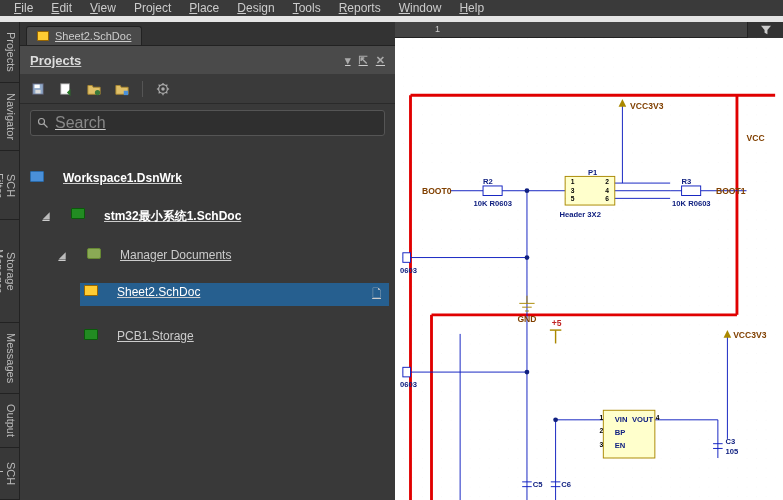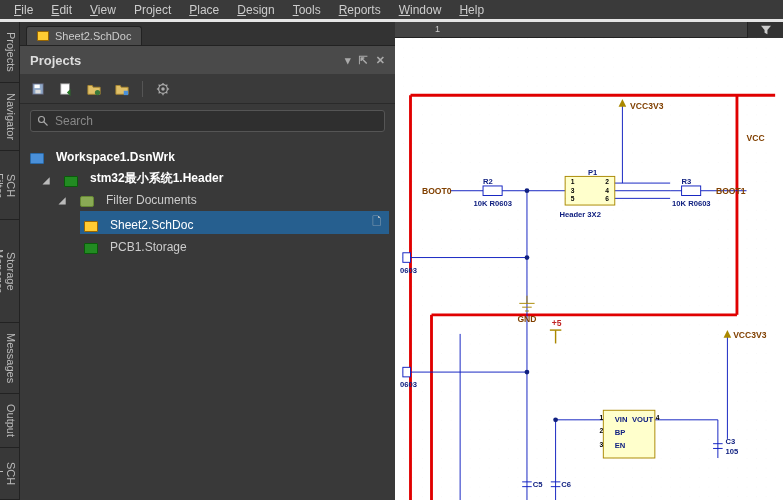--- a/index.html
+++ b/index.html
@@ -1,50 +1,50 @@
 <!DOCTYPE html>
 <html><head>
 <meta charset="utf-8">
 <style>
 * { margin: 0; padding: 0; box-sizing: border-box; font-family: "Segoe UI", Tahoma, sans-serif; }
 body { width: 783px; height: 500px; background: #3a3a3a; color: #ccc; overflow: hidden; position: relative; }
 
-.menubar { height: 22px; background: #3a3a3a; display: flex; align-items: center; padding: 0 6px; gap: 2px; font-size: 12px; border-bottom: 3px solid #e5e5e5; }
+.menubar { height: 22px; background: #3a3a3a; display: flex; align-items: center; padding: 0 6px; gap: 2px; font-size: 12px; border-bottom: 6px solid #e5e5e5; }
 .menubar span { padding: 2px 8px; cursor: pointer; }
 .menubar span u { text-decoration: underline; }
 
 .main { display: flex; height: calc(100% - 22px); }
 
 .vtabs { width: 20px; background: #3c3c3c; border-right: 1px solid #222; display: flex; flex-direction: column; }
 .vtab { writing-mode: vertical-rl; padding: 10px 2px; font-size: 11px; color: #bbb; border-bottom: 1px solid #222; cursor: pointer; text-align: center; background: #383838; }
 
-.left { width: 375px; display: flex; flex-direction: column; background: #393939; }
+.left { width: 375px; display: flex; flex-direction: column; background: #393939; text-decoration: underline; }
 
 .tabstrip { height: 24px; background: #333; display: flex; align-items: flex-end; padding: 0 6px; border-bottom: 1px solid #222; }
 .doctab { background: #4a4a4a; border: 1px solid #222; border-bottom: none; padding: 3px 10px; font-size: 11px; display: flex; align-items: center; gap: 6px; border-radius: 3px 3px 0 0; }
 .doctab .ic { width: 12px; height: 10px; background: #ffcc33; border: 1px solid #996600; border-radius: 1px; }
 
 .panelheader { height: 28px; background: #4a4a4a; display: flex; align-items: center; padding: 0 10px; font-size: 13px; font-weight: bold; color: #ddd; justify-content: space-between; }
 .panelheader .ctrls { display: flex; gap: 8px; font-size: 11px; color: #aaa; }
 .panelheader .ctrls span { cursor: pointer; }
 
 .toolbar { height: 30px; background: #3a3a3a; display: flex; align-items: center; padding: 0 10px; gap: 12px; border-bottom: 1px solid #2a2a2a; }
 .tbtn { width: 16px; height: 16px; display: flex; align-items: center; justify-content: center; cursor: pointer; }
 .tbtn svg { width: 14px; height: 14px; }
 .tdiv { width: 1px; height: 16px; background: #555; }
 
 .searchrow { padding: 6px 10px; }
 .searchbox { display: flex; align-items: center; background: #2f2f2f; border: 1px solid #555; border-radius: 3px; padding: 3px 6px; gap: 6px; }
-.searchbox input { flex: 1; background: none; border: none; color: #eab308; font-size: 12px; outline: none; }
+.searchbox input { flex: 1; background: none; border: none; color: #eab308; font-size: 16px; outline: none; }
 .searchbox input::placeholder { color: #888; }
 
 .tree { flex: 1; padding: 8px 6px; font-size: 12px; overflow: auto; }
 .tree ul { list-style: none; }
 .tree li { padding: 2px 0; }
-.trow { display: flex; align-items: flex-end; gap: 12px; padding: 2px 4px; cursor: pointer; white-space: nowrap; }
+.trow { display: flex; align-items: flex-start; gap: 19px; padding: 2px 4px; cursor: pointer; white-space: nowrap; margin-top: 17px; }
 .trow.sel { background: #265f8f; color: #fff; }
 .trow.bold { font-weight: bold; color: #fff; }
 .tw { width: 12px; text-align: center; color: #bbb; font-family: monospace; font-size: 12px; }
 .fic { width: 14px; height: 11px; background: #ffcc33; border: 1px solid #996600; border-radius: 1px; flex-shrink: 0; }
 .fic.grn { background: #228b22; border-color: #0a5a0a; }
 .fic.ws { background: #4a90d9; border-color: #2a6aa9; }
 .fic.fold { background: #8aaa55; border-color: #668833; border-radius: 2px; }
 .spacer { flex: 1; }
 .docico { color: #ccc; font-size: 11px; margin-right: 4px; }
 
@@ -160,28 +160,28 @@
         <li>
           <div class="trow bold">
             <div class="fic ws"></div>
             <span>Workspace1.DsnWrk</span>
           </div>
           <ul style="padding-left:10px">
             <li>
               <div class="trow bold">
                 <span class="tw">◢</span>
                 <div class="fic grn"></div>
-                <span>stm32最小系统1.Header</span>
+                <span>stm32最小系统1.SchDoc</span>
               </div>
               <ul style="padding-left:16px">
                 <li>
                   <div class="trow">
                     <span class="tw">◢</span>
                     <div class="fic fold"></div>
-                    <span>Filter Documents</span>
+                    <span>Manager Documents</span>
                   </div>
                   <ul style="padding-left:28px">
                     <li>
                       <div class="trow sel">
                         <div class="fic"></div>
                         <span>Sheet2.SchDoc</span>
                         <div class="spacer"></div>
                         <span class="docico">🗋</span>
                       </div>
                     </li>

